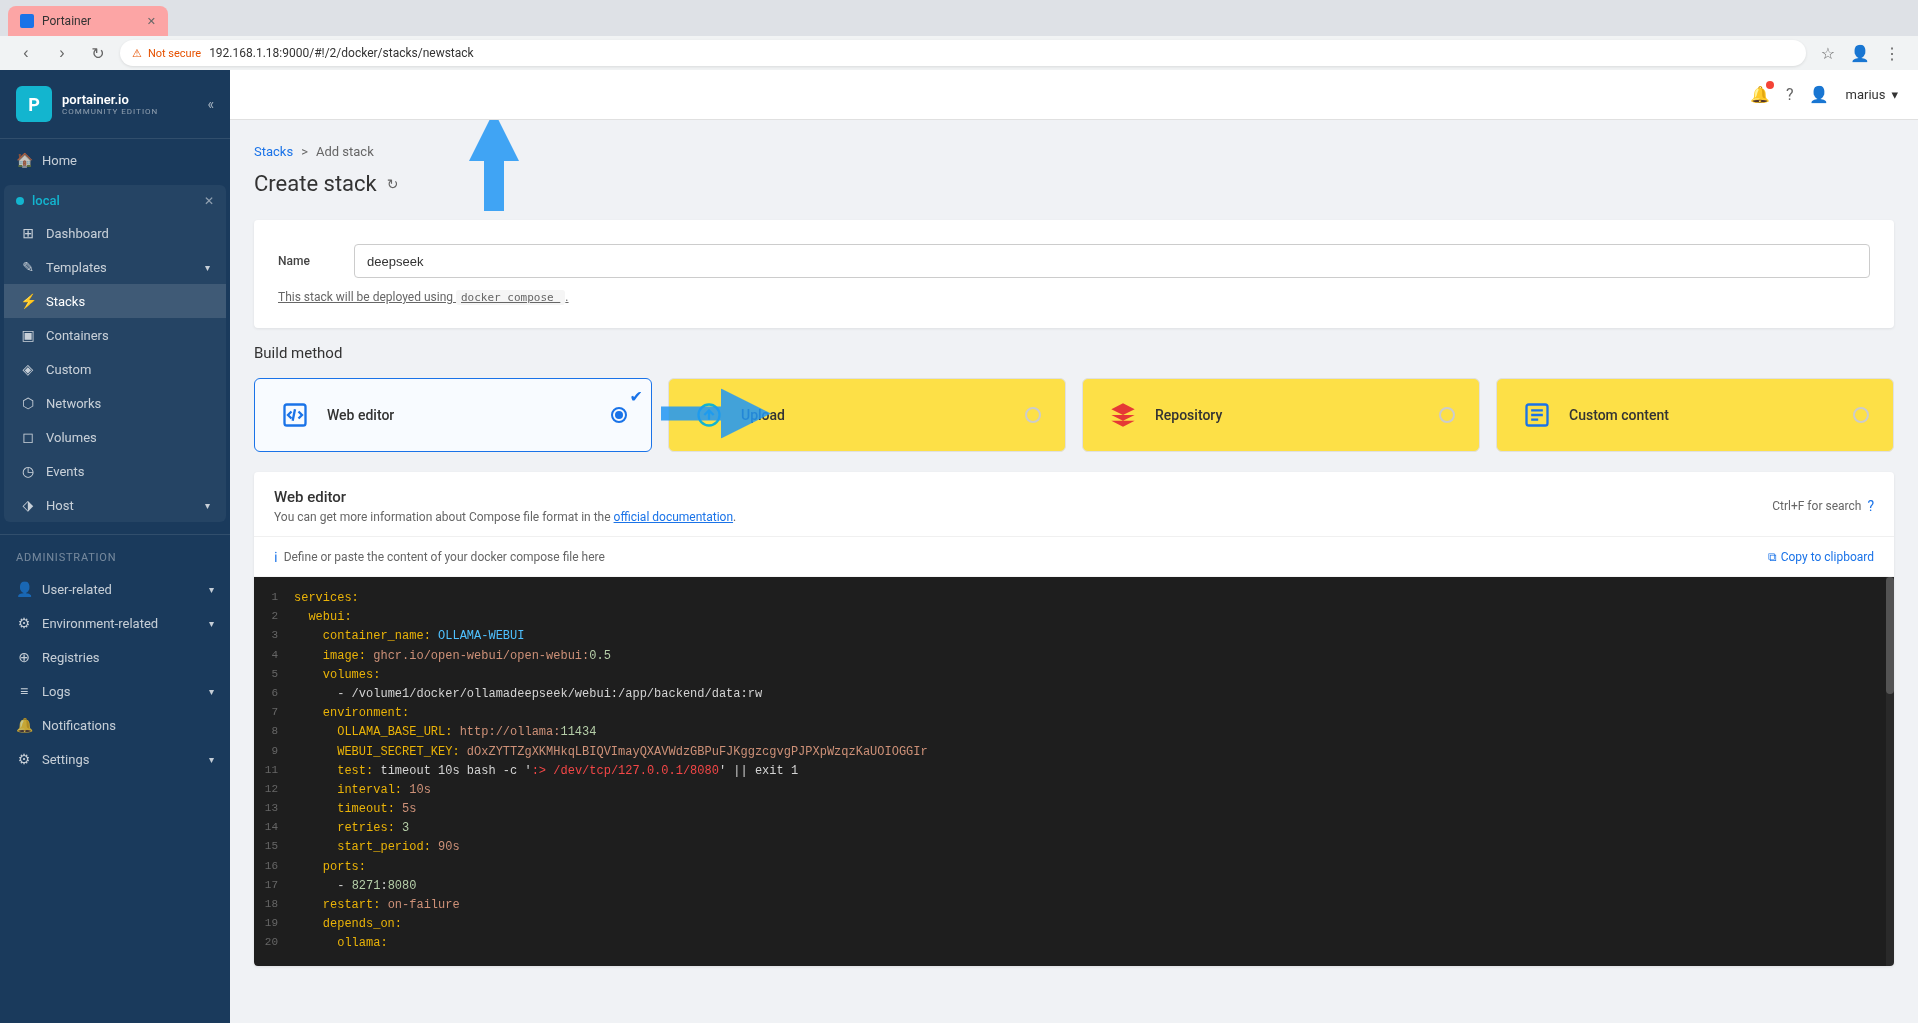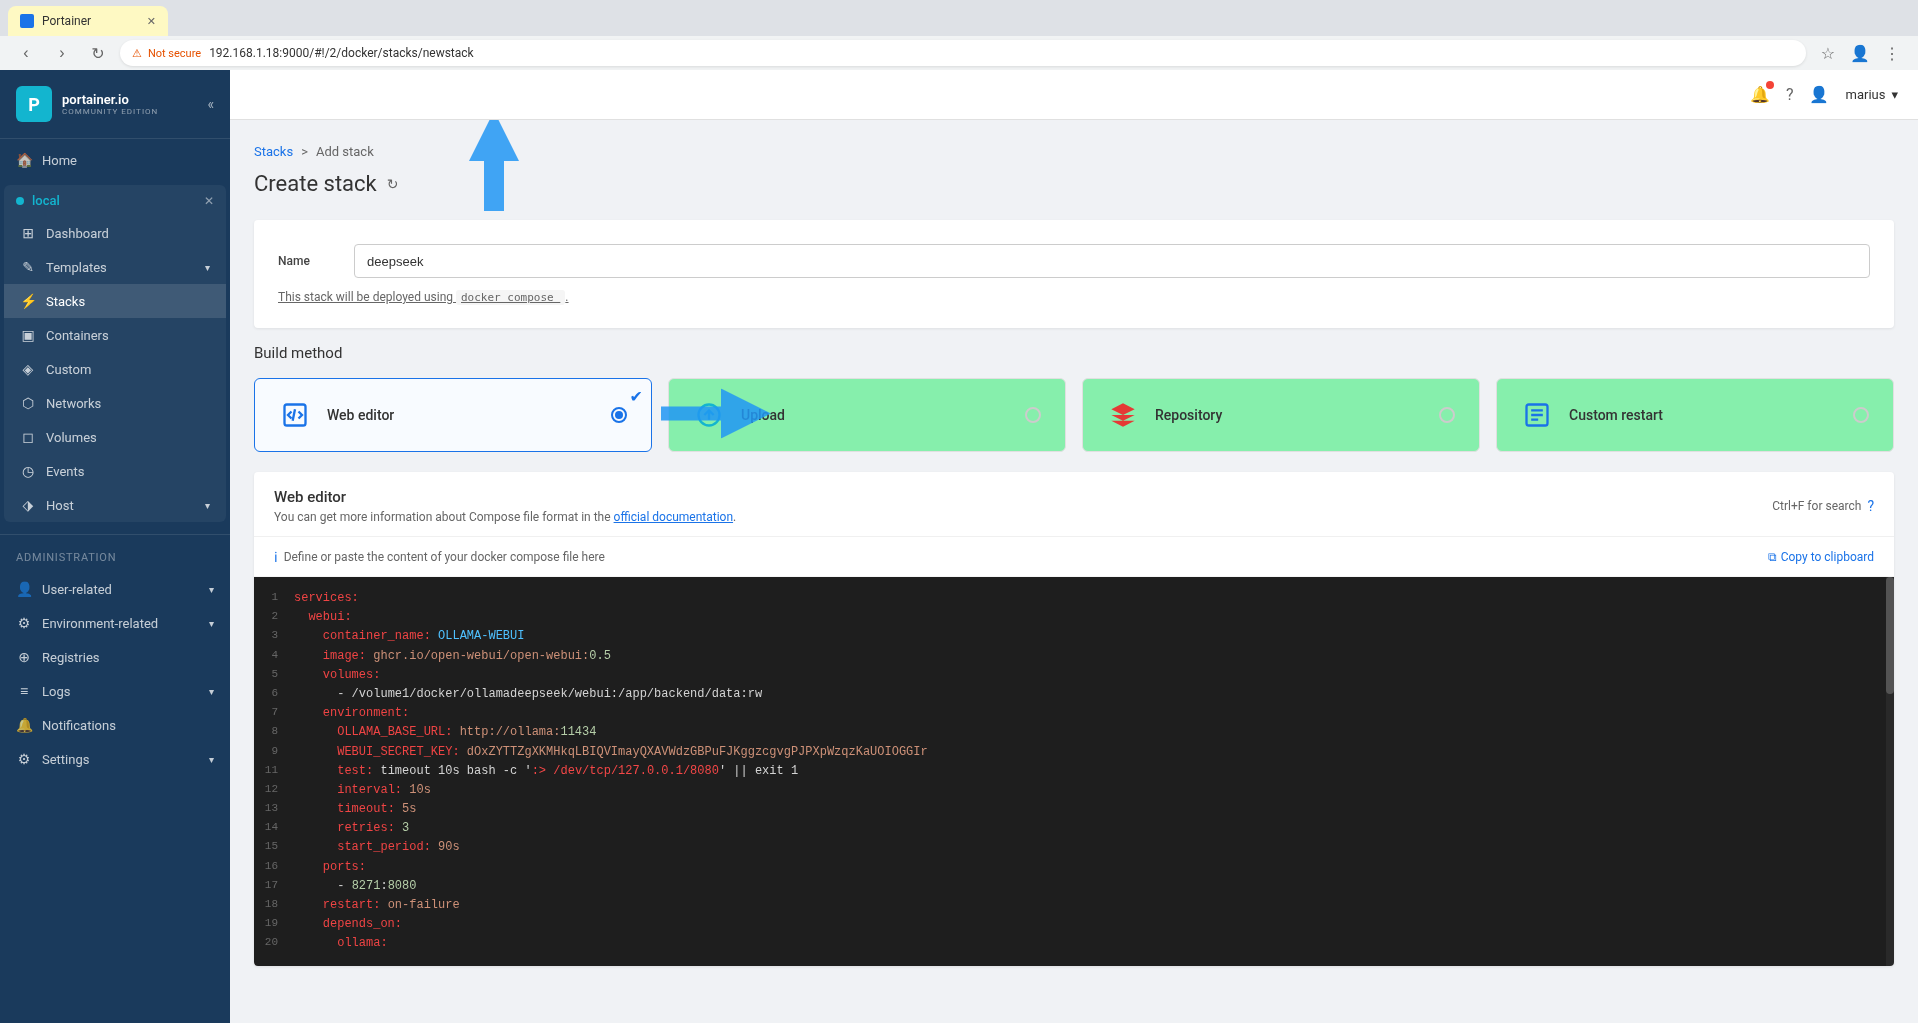--- a/index.html
+++ b/index.html
@@ -1,21 +1,21 @@
 <!DOCTYPE html>
 <html><head>
   <meta charset="utf-8">
   <style>
     * { box-sizing: border-box; margin: 0; padding: 0; }
     body { font-family: -apple-system, BlinkMacSystemFont, 'Segoe UI', Roboto, sans-serif; font-size: 13px; background: #f5f5f5; display: flex; flex-direction: column; height: 100vh; overflow: hidden; }
 
     
     .browser-chrome { background: #dee1e6; height: 70px; display: flex; flex-direction: column; }
     .browser-tabs { display: flex; align-items: flex-end; padding: 0 0 0 8px; height: 36px; }
-    .browser-tab { background: #fef9c3; border-radius: 8px 8px 0 0; padding: 0 12px; height: 30px; display: flex; align-items: center; gap: 8px; font-size: 12px; color: #333; min-width: 160px; }
+    .browser-tab { background: #fca5a5; border-radius: 8px 8px 0 0; padding: 0 12px; height: 30px; display: flex; align-items: center; gap: 8px; font-size: 12px; color: #333; min-width: 160px; }
     .browser-tab-icon { width: 14px; height: 14px; background: #1a73e8; border-radius: 2px; }
     .browser-tab-close { margin-left: auto; color: #666; font-size: 11px; cursor: pointer; }
     .browser-toolbar { background: #f1f3f4; height: 34px; display: flex; align-items: center; gap: 8px; padding: 0 12px; }
     .browser-nav-btn { background: none; border: none; cursor: pointer; color: #666; font-size: 16px; width: 28px; height: 28px; border-radius: 50%; display: flex; align-items: center; justify-content: center; }
     .browser-address-bar { flex: 1; height: 26px; border: none; border-radius: 13px; background: white; padding: 0 12px; font-size: 12px; display: flex; align-items: center; color: #333; box-shadow: 0 1px 3px rgba(0,0,0,0.1); }
     .browser-address-icon { color: #e65100; font-size: 11px; margin-right: 6px; }
     .browser-right-icons { display: flex; gap: 4px; }
     .browser-icon-btn { background: none; border: none; cursor: pointer; color: #666; font-size: 16px; width: 28px; height: 28px; border-radius: 50%; display: flex; align-items: center; justify-content: center; }
 
     
@@ -70,21 +70,21 @@
     .form-row { display: flex; align-items: center; gap: 16px; margin-bottom: 12px; }
     .form-label { font-size: 12px; color: #444; font-weight: 500; min-width: 60px; }
     .form-input { flex: 1; height: 34px; border: 1px solid #ccc; border-radius: 4px; padding: 0 12px; font-size: 13px; color: #333; outline: none; }
     .form-hint { font-size: 12px; color: #666; margin-top: 4px; text-decoration: underline; }
     .form-hint code { background: #f5f5f5; padding: 1px 5px; border-radius: 3px; font-family: monospace; font-size: 11px; }
 
     .section-title { font-size: 15px; font-weight: 400; color: #333; margin-bottom: 16px; }
 
     
     .build-methods { display: grid; grid-template-columns: repeat(4, 1fr); gap: 16px; margin-bottom: 20px; }
-    .build-card { border: 1px solid #e0e0e0; border-radius: 6px; padding: 20px 24px; display: flex; align-items: center; gap: 16px; cursor: pointer; background: #86efac; transition: border-color 0.15s; }
+    .build-card { border: 1px solid #e0e0e0; border-radius: 6px; padding: 20px 24px; display: flex; align-items: center; gap: 16px; cursor: pointer; background: #fde047; transition: border-color 0.15s; }
     .build-card.selected { border-color: #1a73e8; background: #f8fbff; }
     .build-card .radio { width: 16px; height: 16px; border-radius: 50%; border: 2px solid #ccc; margin-left: auto; flex-shrink: 0; display: flex; align-items: center; justify-content: center; }
     .build-card .radio.checked { border-color: #1a73e8; }
     .build-card .radio.checked::after { content: ''; width: 8px; height: 8px; border-radius: 50%; background: #1a73e8; }
     .build-card-icon { width: 32px; height: 32px; display: flex; align-items: center; justify-content: center; }
     .build-card-label { font-size: 14px; font-weight: 500; color: #333; }
 
     
     .editor-section { background: white; border-radius: 4px; padding: 0; box-shadow: 0 1px 3px rgba(0,0,0,0.08); }
     .editor-header { display: flex; align-items: center; justify-content: space-between; padding: 16px 20px 12px; border-bottom: 1px solid #f0f0f0; }
@@ -95,21 +95,21 @@
     .editor-hint { padding: 10px 20px; font-size: 12px; color: #666; display: flex; align-items: center; justify-content: space-between; border-bottom: 1px solid #f5f5f5; }
     .editor-hint-left { display: flex; align-items: center; gap: 6px; }
     .hint-icon { color: #1a73e8; font-size: 14px; }
     .copy-btn { color: #1a73e8; font-size: 12px; cursor: pointer; display: flex; align-items: center; gap: 4px; }
 
     
     .code-editor { background: #1e1e1e; border-radius: 0 0 4px 4px; padding: 12px 0; font-family: 'Courier New', Courier, monospace; font-size: 12px; line-height: 1.6; overflow: hidden; position: relative; }
     .code-line { display: flex; min-height: 19px; }
     .line-num { width: 40px; text-align: right; padding-right: 16px; color: #666; flex-shrink: 0; font-size: 11px; }
     .line-content { flex: 1; white-space: pre; color: #d4d4d4; }
-    .code-key { color: #ef4444; margin-top: 36px; }
+    .code-key { color: #eab308; margin-top: 36px; }
     .code-val-str { color: #ce9178; }
     .code-val-num { color: #b5cea8; }
     .code-val-blue { color: #4fc1ff; }
     .code-red { color: #f44747; }
 
     
     .code-scrollbar { position: absolute; right: 0; top: 0; width: 8px; height: 100%; background: rgba(255,255,255,0.05); }
     .code-scrollbar-thumb { width: 100%; height: 30%; background: rgba(255,255,255,0.2); border-radius: 4px; }
   </style>
 </head>
@@ -338,21 +338,21 @@
             <div class="radio"></div>
           </div>
 
           <div class="build-card">
             <div class="build-card-icon">
               <svg width="28" height="28" viewBox="0 0 24 24" fill="none" stroke="#1a73e8" stroke-width="2">
                 <rect x="3" y="3" width="18" height="18" rx="2"></rect>
                 <path d="M7 8h10M7 12h10M7 16h6"></path>
               </svg>
             </div>
-            <span class="build-card-label">Custom restart</span>
+            <span class="build-card-label">Custom content</span>
             <div class="radio"></div>
           </div>
         </div>
       </div>
 
       <div class="editor-section">
         <div class="editor-header">
           <div>
             <div class="editor-title">Web editor</div>
             <div style="font-size:12px;color:#666;margin-top:4px;">

